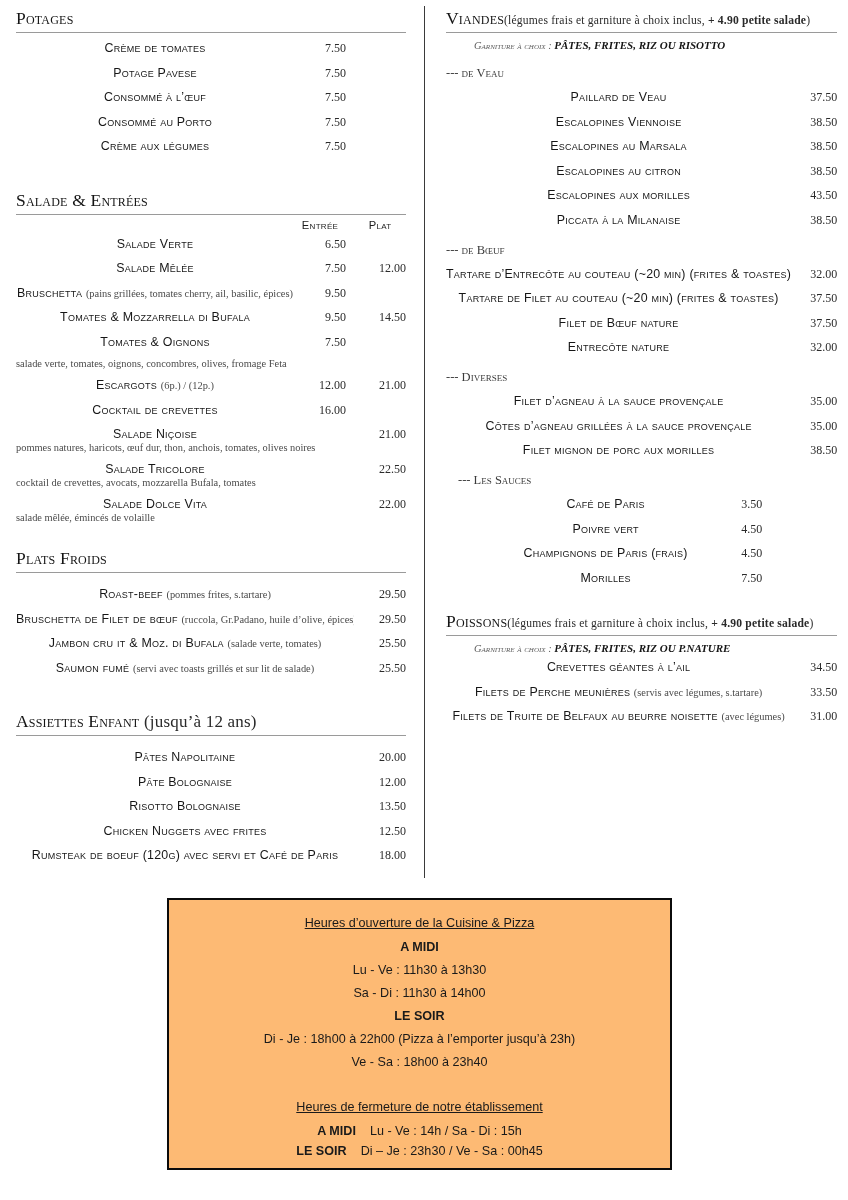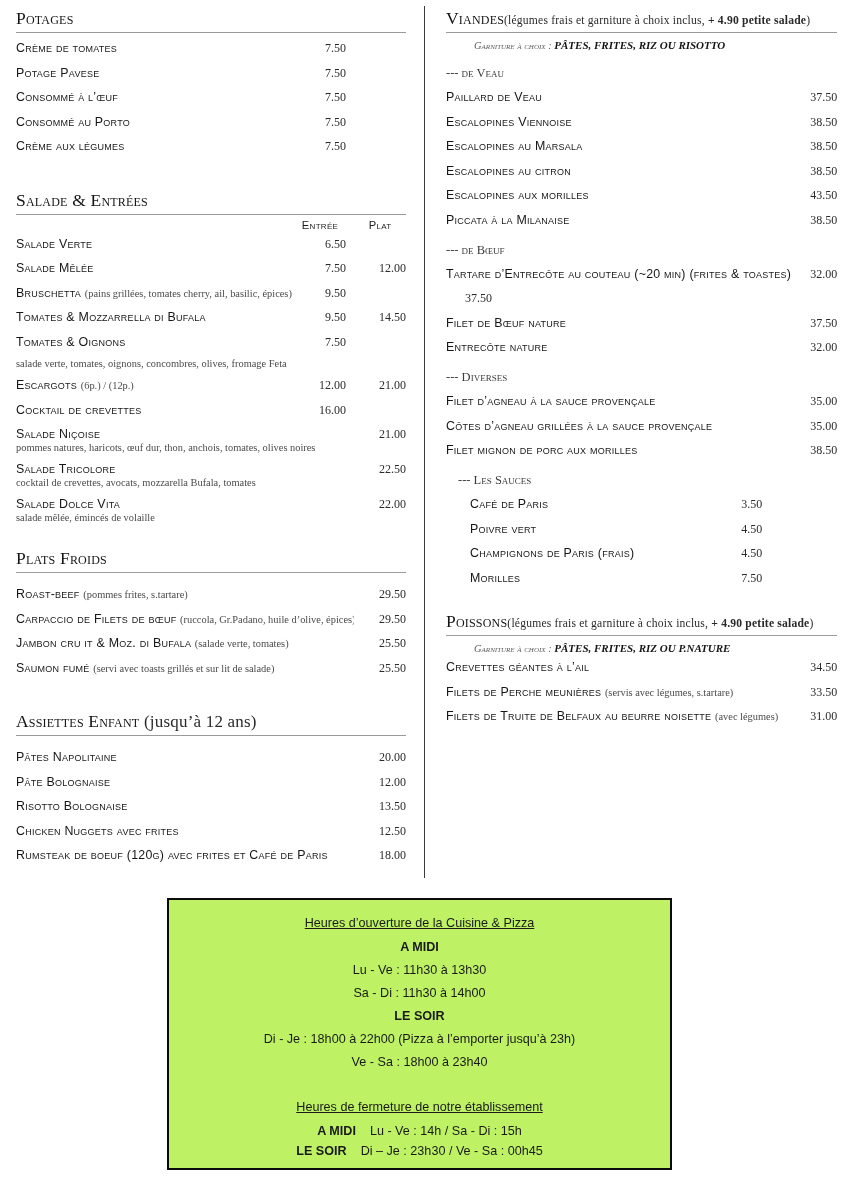--- a/index.html
+++ b/index.html
@@ -93,20 +93,21 @@
   .row.tight { margin-bottom: 1px; }
   .name {
     flex: 1 1 auto;
     font-family: "Liberation Sans", sans-serif;
     font-variant: small-caps;
     font-size: 12.4px;
     letter-spacing: .25px;
     color: #161616;
     white-space: nowrap;
     overflow: hidden;
+    text-align: center;
   }
   .name .desc {
     font-family: "Liberation Serif", serif;
     font-variant: normal;
     font-size: 10.4px;
     letter-spacing: 0;
     color: #4a4a4a;
   }
   .desc-line {
     font-family: "Liberation Serif", serif;
@@ -149,21 +150,21 @@
 
   
   .hours-box {
     position: absolute;
     left: 167px;
     top: 898px;
     width: 505px;
     height: 272px;
     box-sizing: border-box;
     border: 2.5px solid #0b0b0b;
-    background: #bef264;
+    background: #fdba74;
     font-family: "Liberation Sans", sans-serif;
     text-align: center;
     padding-top: 16px;
   }
   .hb-title {
     font-size: 12.6px;
     text-decoration: underline;
     margin-bottom: 10px;
   }
   .hb-bold {
@@ -303,21 +304,21 @@
     <div class="spacer-md"></div>
 
     <div class="section">
       <div class="sec-head">Plats Froids</div>
       <div class="rows" style="margin-top:14px">
         <div class="row">
           <span class="name"><span>Roast-beef</span> <span class="desc">(pommes frites, s.tartare)</span></span>
           <span class="price p1">29.50</span>
         </div>
         <div class="row">
-          <span class="name"><span>Carpaccio de Filets de bœuf</span> <span class="desc">(ruccola, Gr.Padano, huile d’olive, épices)</span></span>
+          <span class="name"><span>Bruschetta de Filet de bœuf</span> <span class="desc">(ruccola, Gr.Padano, huile d’olive, épices)</span></span>
           <span class="price p1">29.50</span>
         </div>
         <div class="row">
           <span class="name"><span>Jambon cru it &amp; Moz. di Bufala</span> <span class="desc">(salade verte, tomates)</span></span>
           <span class="price p1">25.50</span>
         </div>
         <div class="row">
           <span class="name"><span>Saumon fumé</span> <span class="desc">(servi avec toasts grillés et sur lit de salade)</span></span>
           <span class="price p1">25.50</span>
         </div>
@@ -339,21 +340,21 @@
         </div>
         <div class="row">
           <span class="name">Risotto Bolognaise</span>
           <span class="price p1">13.50</span>
         </div>
         <div class="row">
           <span class="name">Chicken Nuggets avec frites</span>
           <span class="price p1">12.50</span>
         </div>
         <div class="row">
-          <span class="name">Rumsteak de boeuf (120g) avec frites et Café de Paris</span>
+          <span class="name">Rumsteak de boeuf (120g) avec servi et Café de Paris</span>
           <span class="price p1">18.00</span>
         </div>
       </div>
     </div>
 
   </div>
 
   <div class="col col-right">
 
     <div class="section">
@@ -388,20 +389,21 @@
         </div>
       </div>
 
       <div class="subsec">--- de Bœuf</div>
       <div class="rows" style="margin-top:0">
         <div class="row">
           <span class="name small">Tartare d’Entrecôte au couteau (~20 min) (frites &amp; toastes)</span>
           <span class="price pR">32.00</span>
         </div>
         <div class="row">
+          <span class="name small">Tartare de Filet au couteau (~20 min) (frites &amp; toastes)</span>
           <span class="price pR">37.50</span>
         </div>
         <div class="row">
           <span class="name">Filet de Bœuf nature</span>
           <span class="price pR">37.50</span>
         </div>
         <div class="row">
           <span class="name">Entrecôte nature</span>
           <span class="price pR">32.00</span>
         </div>

